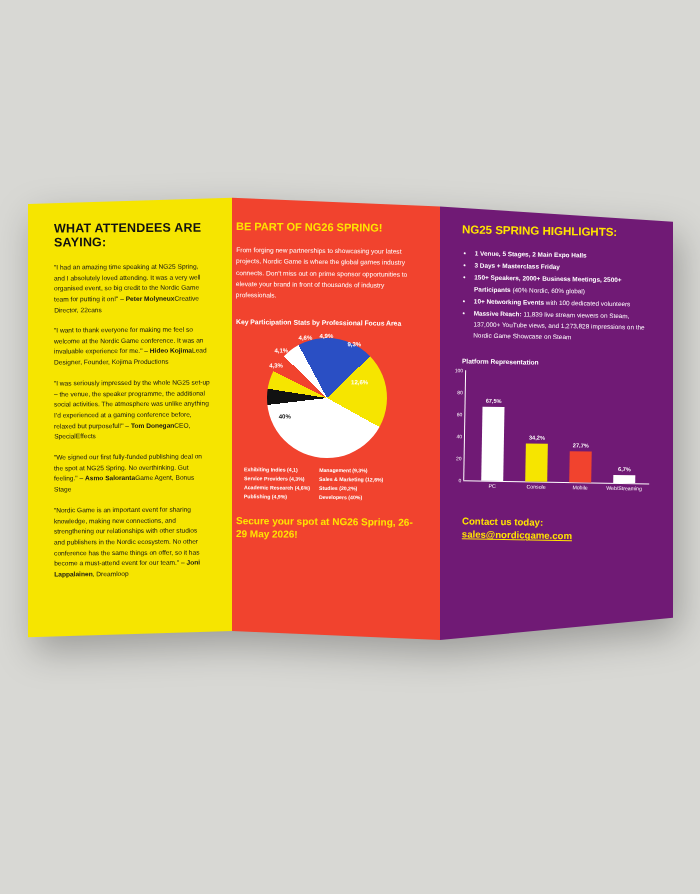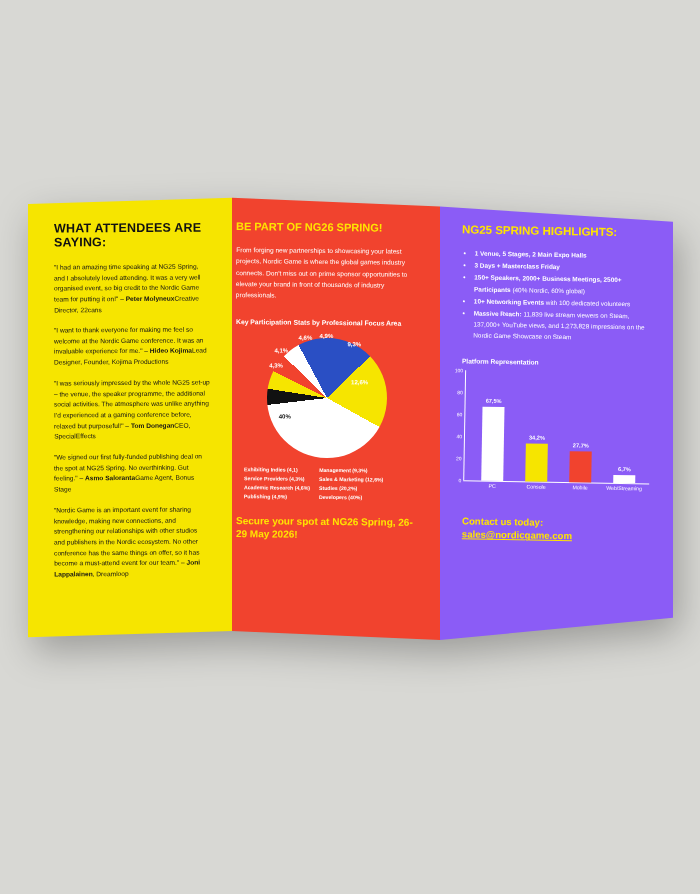--- a/index.html
+++ b/index.html
@@ -31,21 +31,21 @@
   }
   
   #panel-mid{
     width:208px;
     background:#f1432e;
     clip-path:polygon(0% 0.6%, 100% 2.6%, 100% 100%, 0% 98.0%);
   }
   
   #panel-right{
     width:233px;
-    background:#8b5cf6;
+    background:#701a75;
     clip-path:polygon(0% 2.6%, 100% 6.0%, 100% 95.0%, 0% 100%);
   }
 
   .inner{position:absolute;left:0;top:0;right:0;bottom:0;}
 
   
   #panel-left .inner{padding:26px 22px 18px 26px;}
   .l-title{
     font-size:12.5px;font-weight:bold;color:#111;
     letter-spacing:.2px;line-height:1.15;margin:0 0 12px 0;

